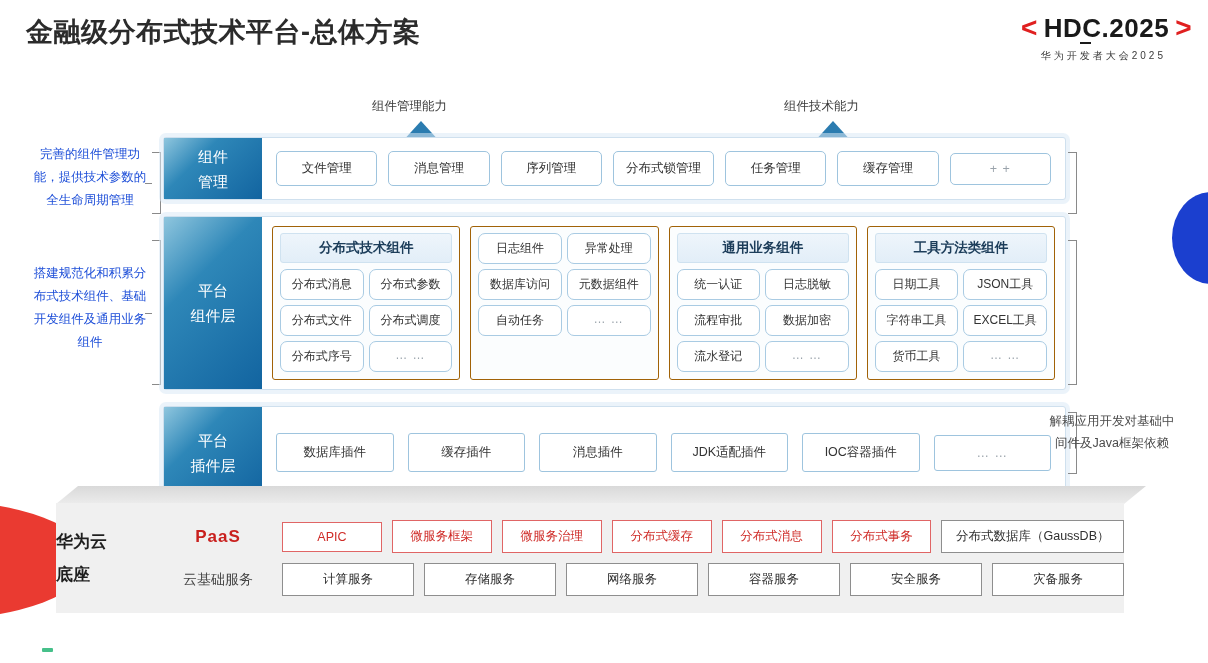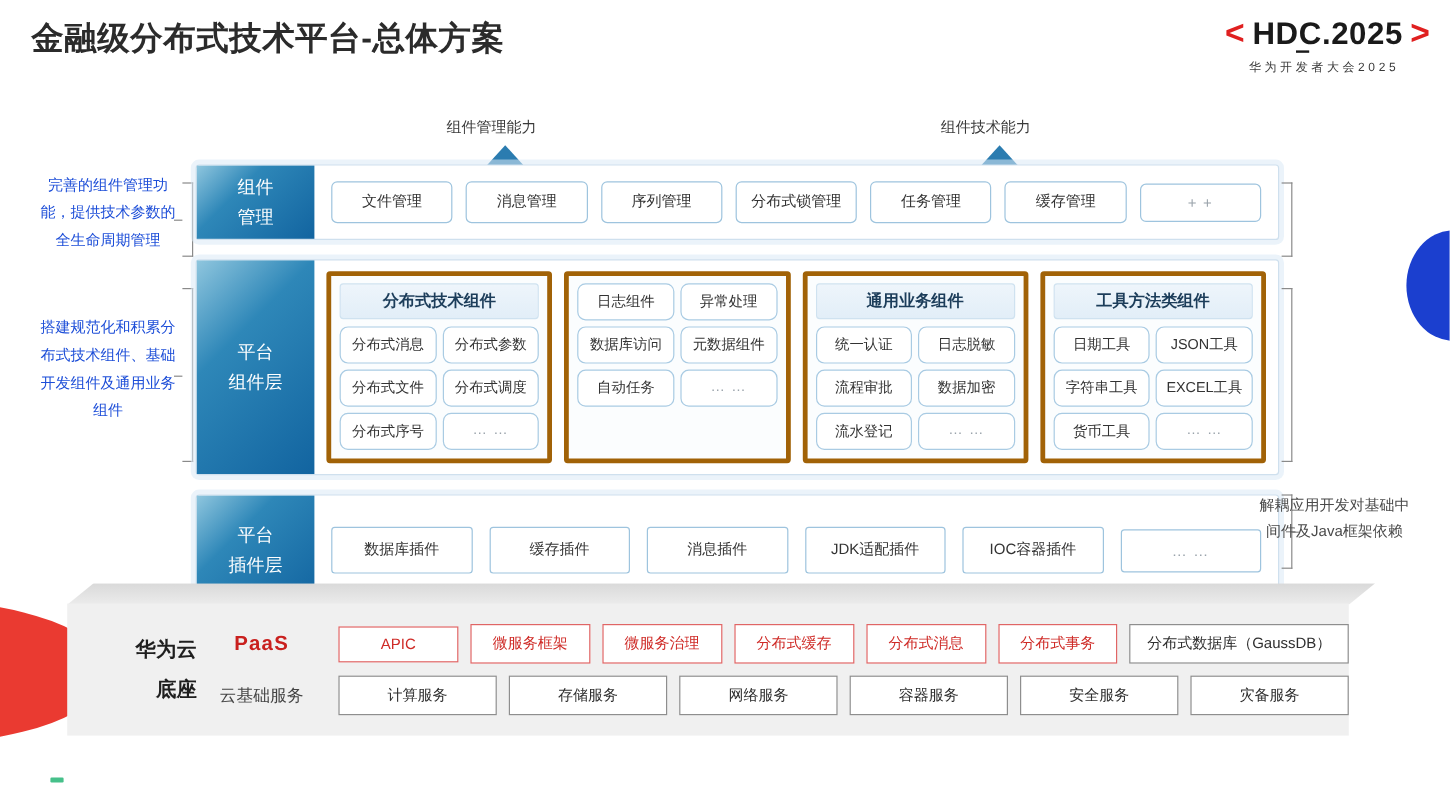--- a/index.html
+++ b/index.html
@@ -96,21 +96,21 @@
   .chip {
     flex: 1; text-align: center; font-size: 12.5px; color: #333;
     background: #ffffff; border: 1px solid #9ec4de; border-radius: 5px;
     padding: 8px 4px; white-space: nowrap;
   }
   .chip.ellipsis { color: #9aa3ab; letter-spacing: 1px; }
 
   
   .groups { display: flex; gap: 10px; padding: 9px 10px; flex: 1; }
   .group {
-    flex: 1; border: 4px solid #a16207; border-radius: 3px;
+    flex: 1; border: 1px solid #a16207; border-radius: 3px;
     background: #fbfdfe; padding: 6px 7px 7px;
   }
   .group-title {
     text-align: center; font-size: 13.5px; font-weight: bold; color: #1c3d5a;
     background: linear-gradient(180deg, #eef5fb 0%, #e2eef8 100%);
     border: 1px solid #cfe2f0; border-radius: 3px;
     padding: 5px 0; margin-bottom: 6px;
   }
   .group-grid { display: grid; grid-template-columns: 1fr 1fr; gap: 5px; }
   .cell {
@@ -148,21 +148,21 @@
     position: absolute; left: 0; top: 0; width: 1090px; height: 18px;
     background: linear-gradient(180deg, #d9d9d9 0%, #ececec 100%);
     clip-path: polygon(22px 0, 1090px 0, 1068px 18px, 0 18px);
   }
   .base-slab {
     position: absolute; left: 0; top: 17px; width: 1068px; height: 110px;
     background: #f0f0f0;
   }
   .base-inner { position: absolute; left: 0; top: 17px; width: 1068px; height: 110px; display: flex; align-items: center; }
   .base-title {
-    flex: 0 0 108px; text-align: right;
+    flex: 0 0 108px; text-align: left;
     font-size: 17px; font-weight: bold; color: #1f1f1f; line-height: 33px;
   }
   .base-rows { flex: 1; padding-right: 0; }
   .base-row { display: flex; align-items: center; gap: 10px; margin-bottom: 10px; }
   .base-row:last-child { margin-bottom: 0; }
   .base-row-label {
     flex: 0 0 108px; text-align: center; font-size: 14px; color: #444; white-space: nowrap;
   }
   .base-row-label.paas { color: #c9201e; font-weight: bold; font-size: 17px; letter-spacing: 1px; }
   .base-chip {

